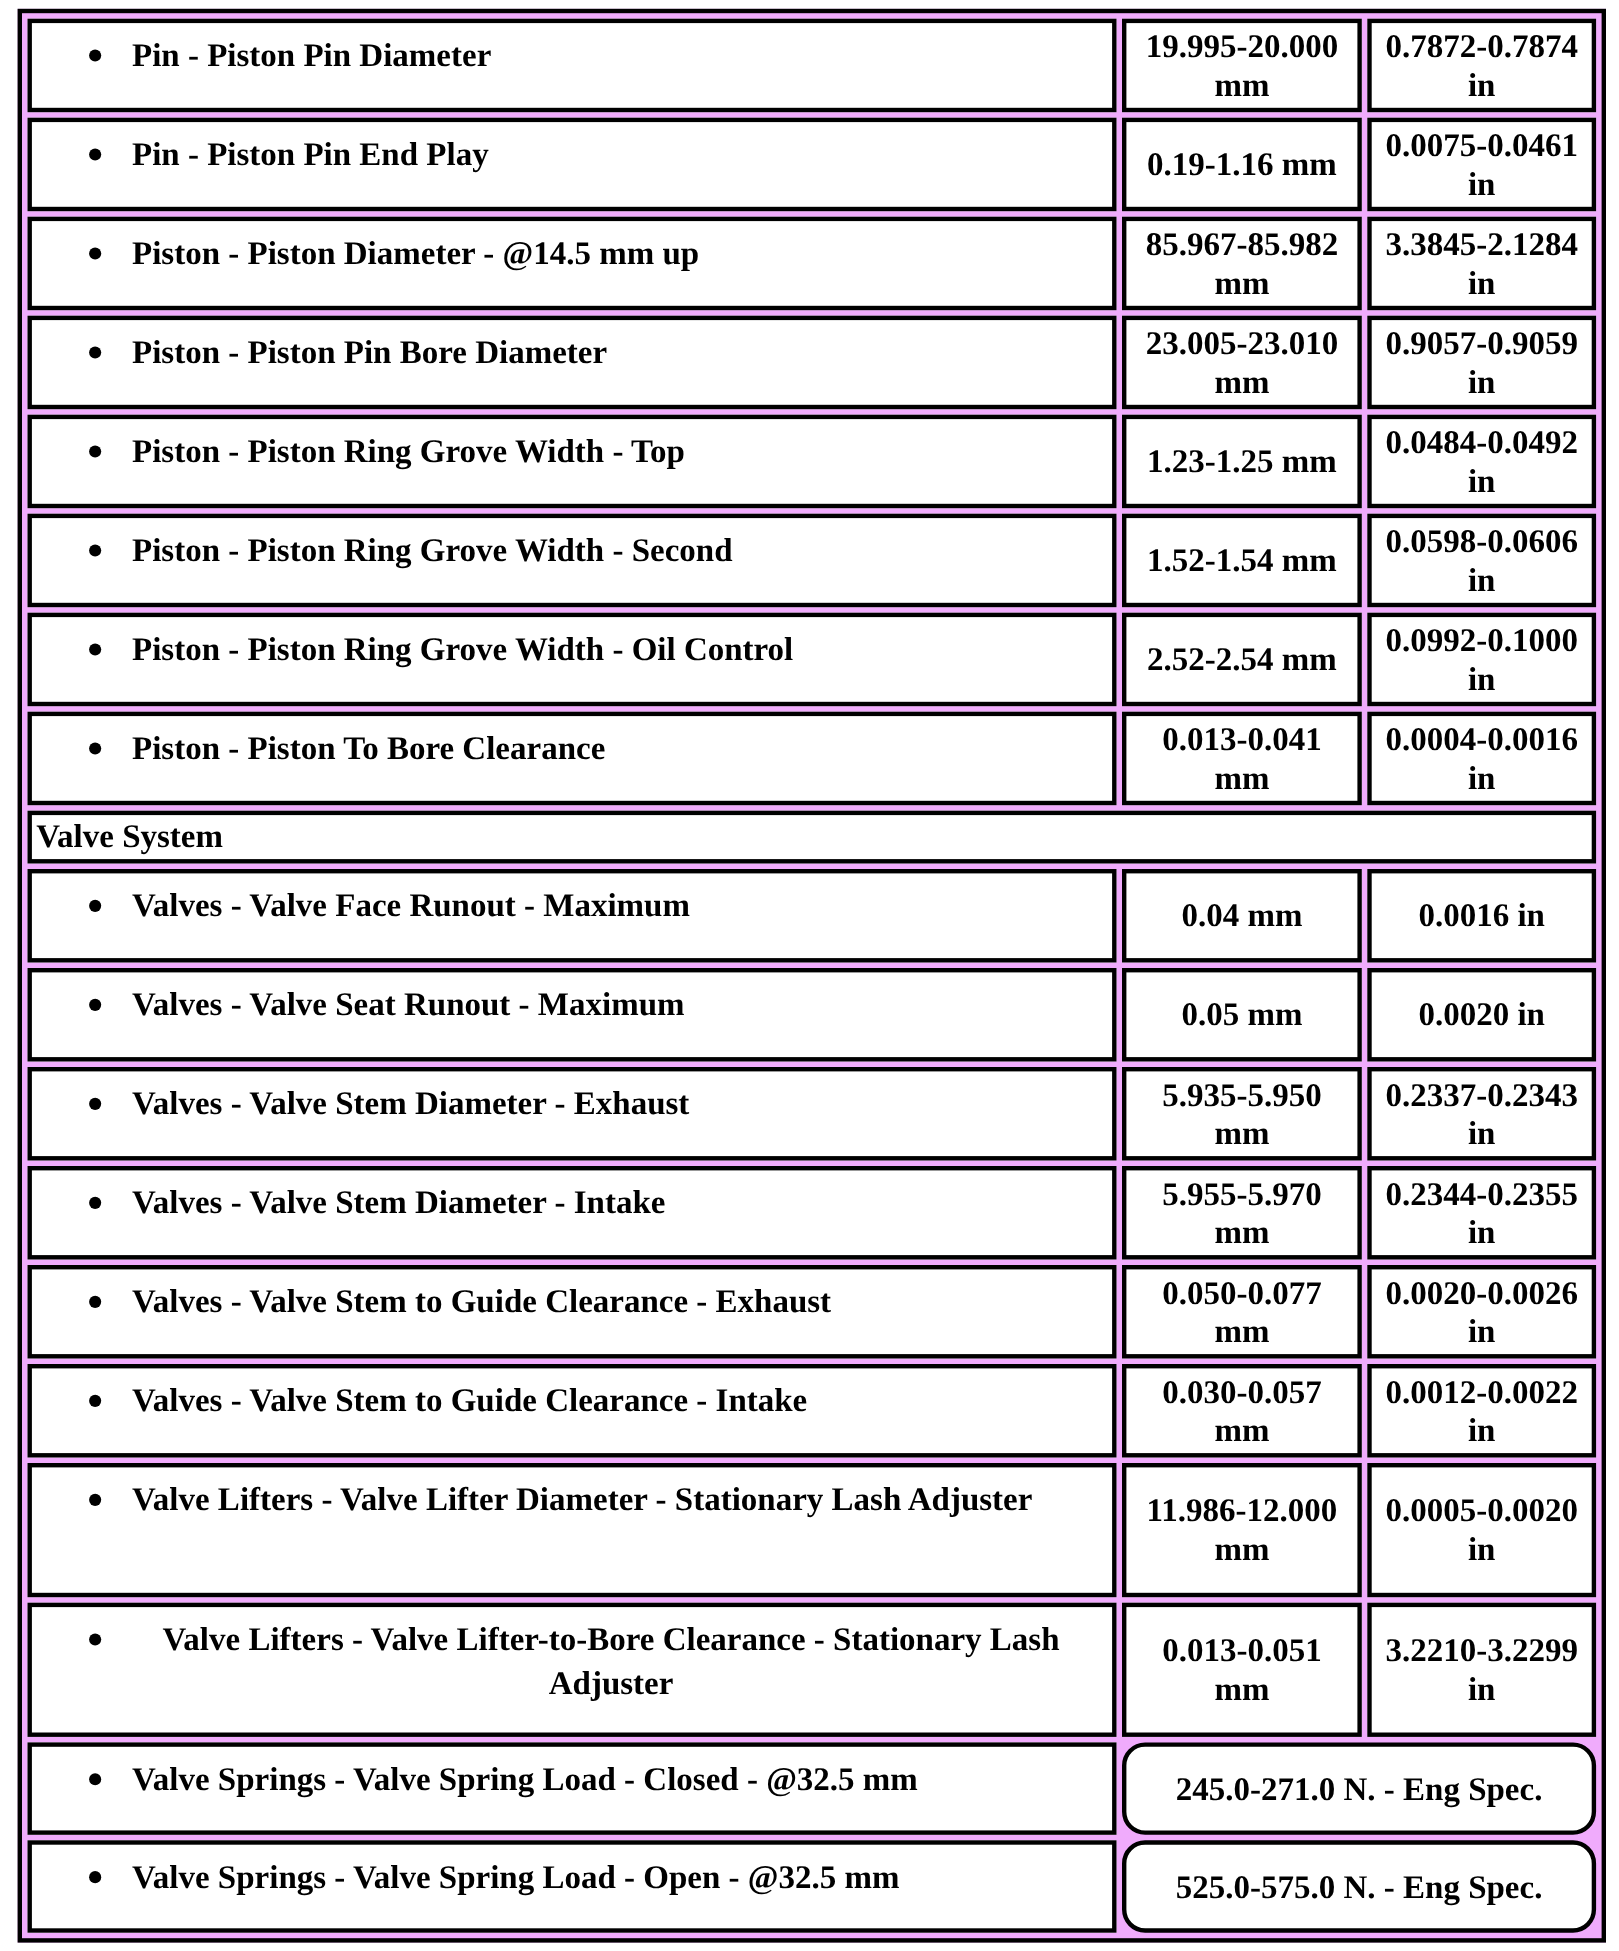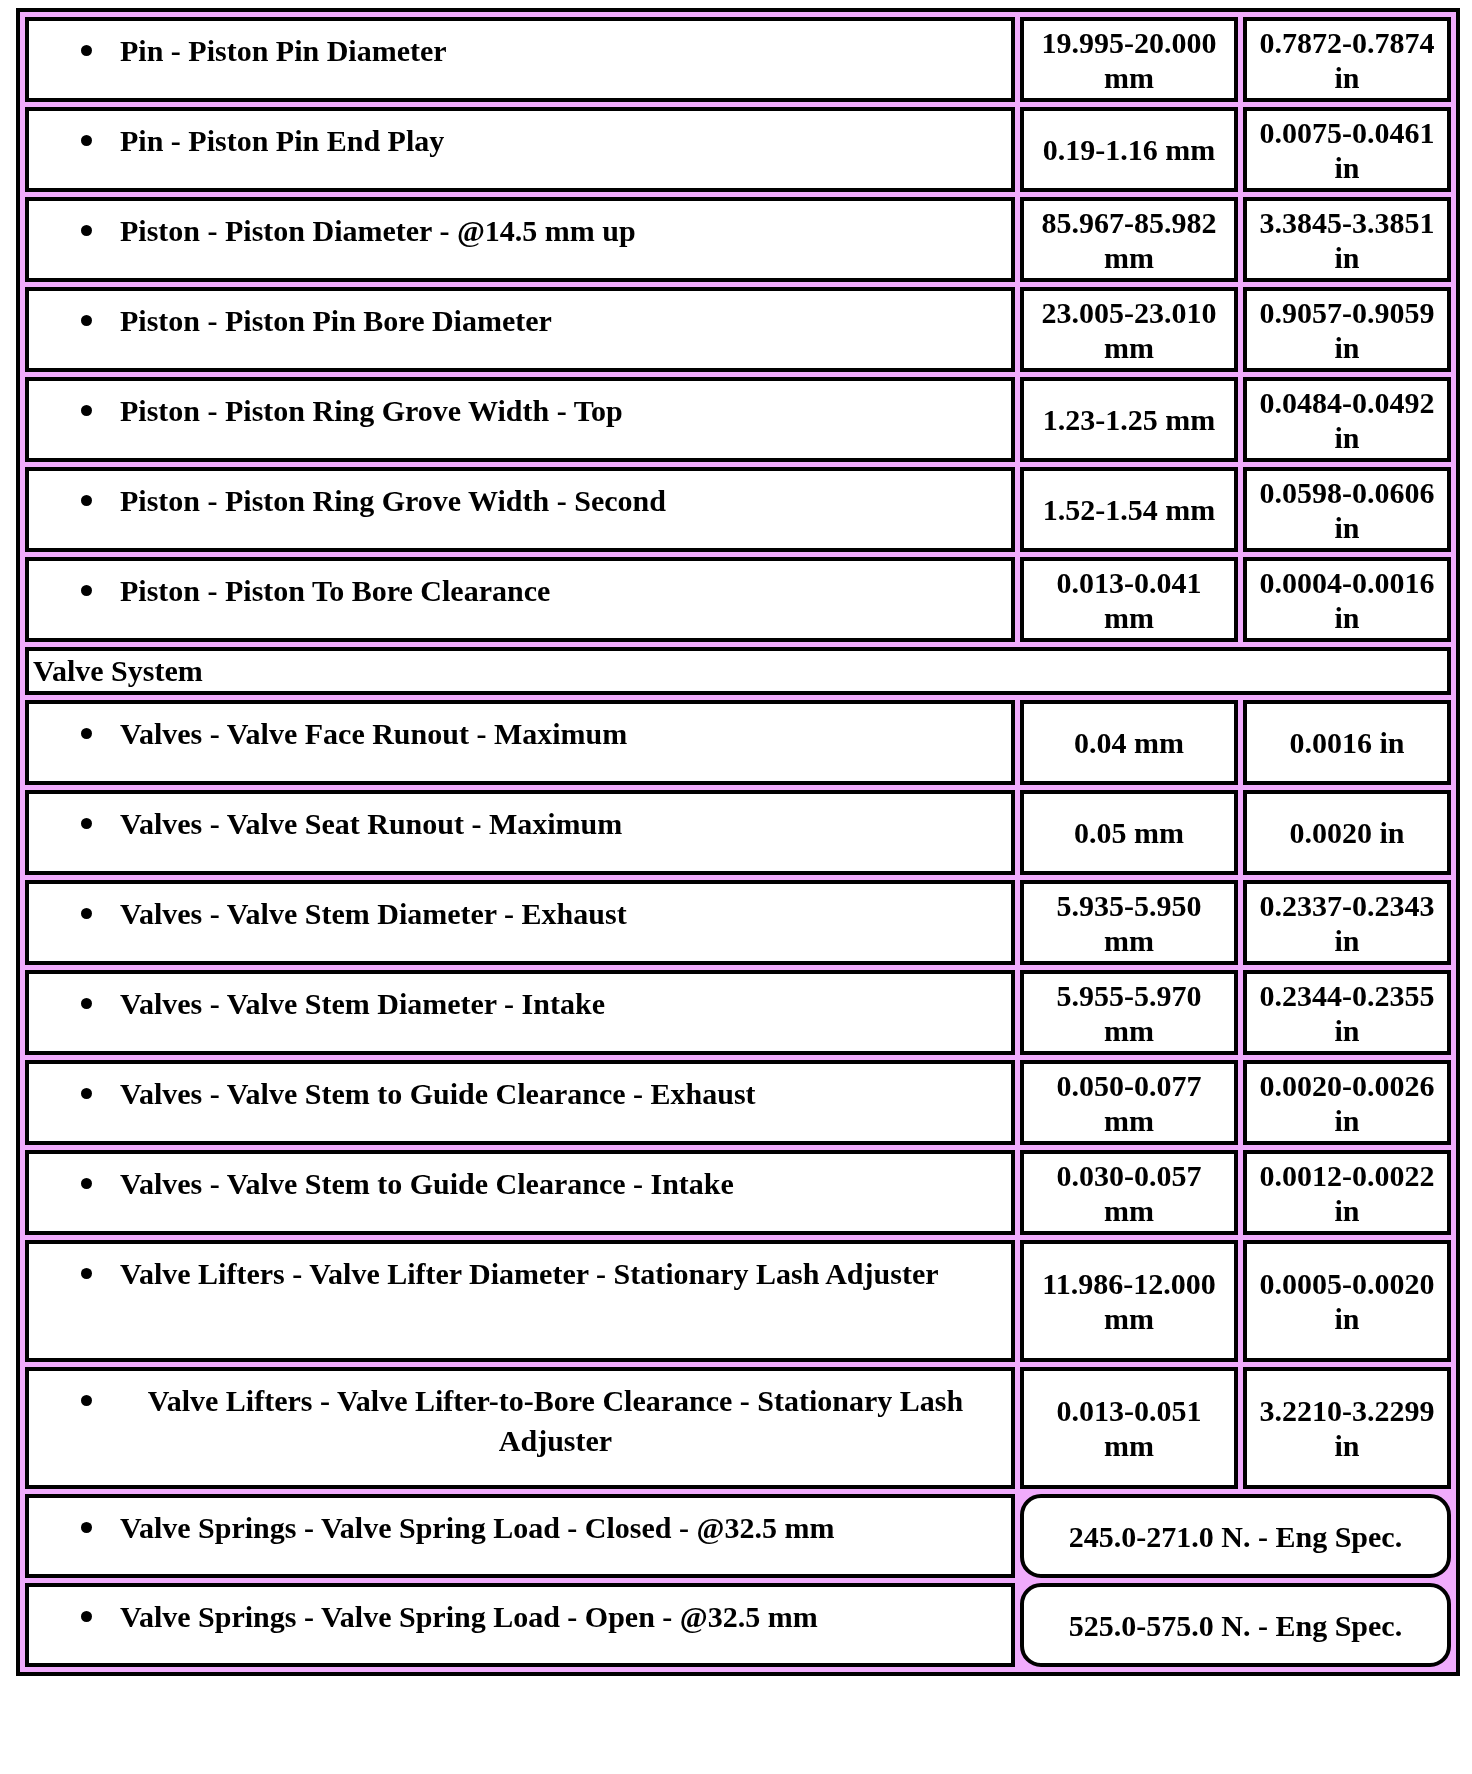--- a/index.html
+++ b/index.html
@@ -111,21 +111,21 @@
       </tr>
 
       <tr class="r-std">
         <td class="label">
           <div class="lab-wrap">
             <span class="bullet"></span>
             <span class="lab-text">Piston - Piston Diameter - @14.5 mm up</span>
           </div>
         </td>
         <td class="value v-mm">85.967-85.982 mm</td>
-        <td class="value v-in">3.3845-3.3851 in</td>
+        <td class="value v-in">3.3845-2.1284 in</td>
       </tr>
 
       <tr class="r-std">
         <td class="label">
           <div class="lab-wrap">
             <span class="bullet"></span>
             <span class="lab-text">Piston - Piston Pin Bore Diameter</span>
           </div>
         </td>
         <td class="value v-mm">23.005-23.010 mm</td>
@@ -147,20 +147,30 @@
         <td class="label">
           <div class="lab-wrap">
             <span class="bullet"></span>
             <span class="lab-text">Piston - Piston Ring Grove Width - Second</span>
           </div>
         </td>
         <td class="value v-mm">1.52-1.54 mm</td>
         <td class="value v-in">0.0598-0.0606 in</td>
       </tr>
 
+      <tr class="r-std">
+        <td class="label">
+          <div class="lab-wrap">
+            <span class="bullet"></span>
+            <span class="lab-text">Piston - Piston Ring Grove Width - Oil Control</span>
+          </div>
+        </td>
+        <td class="value v-mm">2.52-2.54 mm</td>
+        <td class="value v-in">0.0992-0.1000 in</td>
+      </tr>
 
       <tr class="r-std">
         <td class="label">
           <div class="lab-wrap">
             <span class="bullet"></span>
             <span class="lab-text">Piston - Piston To Bore Clearance</span>
           </div>
         </td>
         <td class="value v-mm">0.013-0.041 mm</td>
         <td class="value v-in">0.0004-0.0016 in</td>

